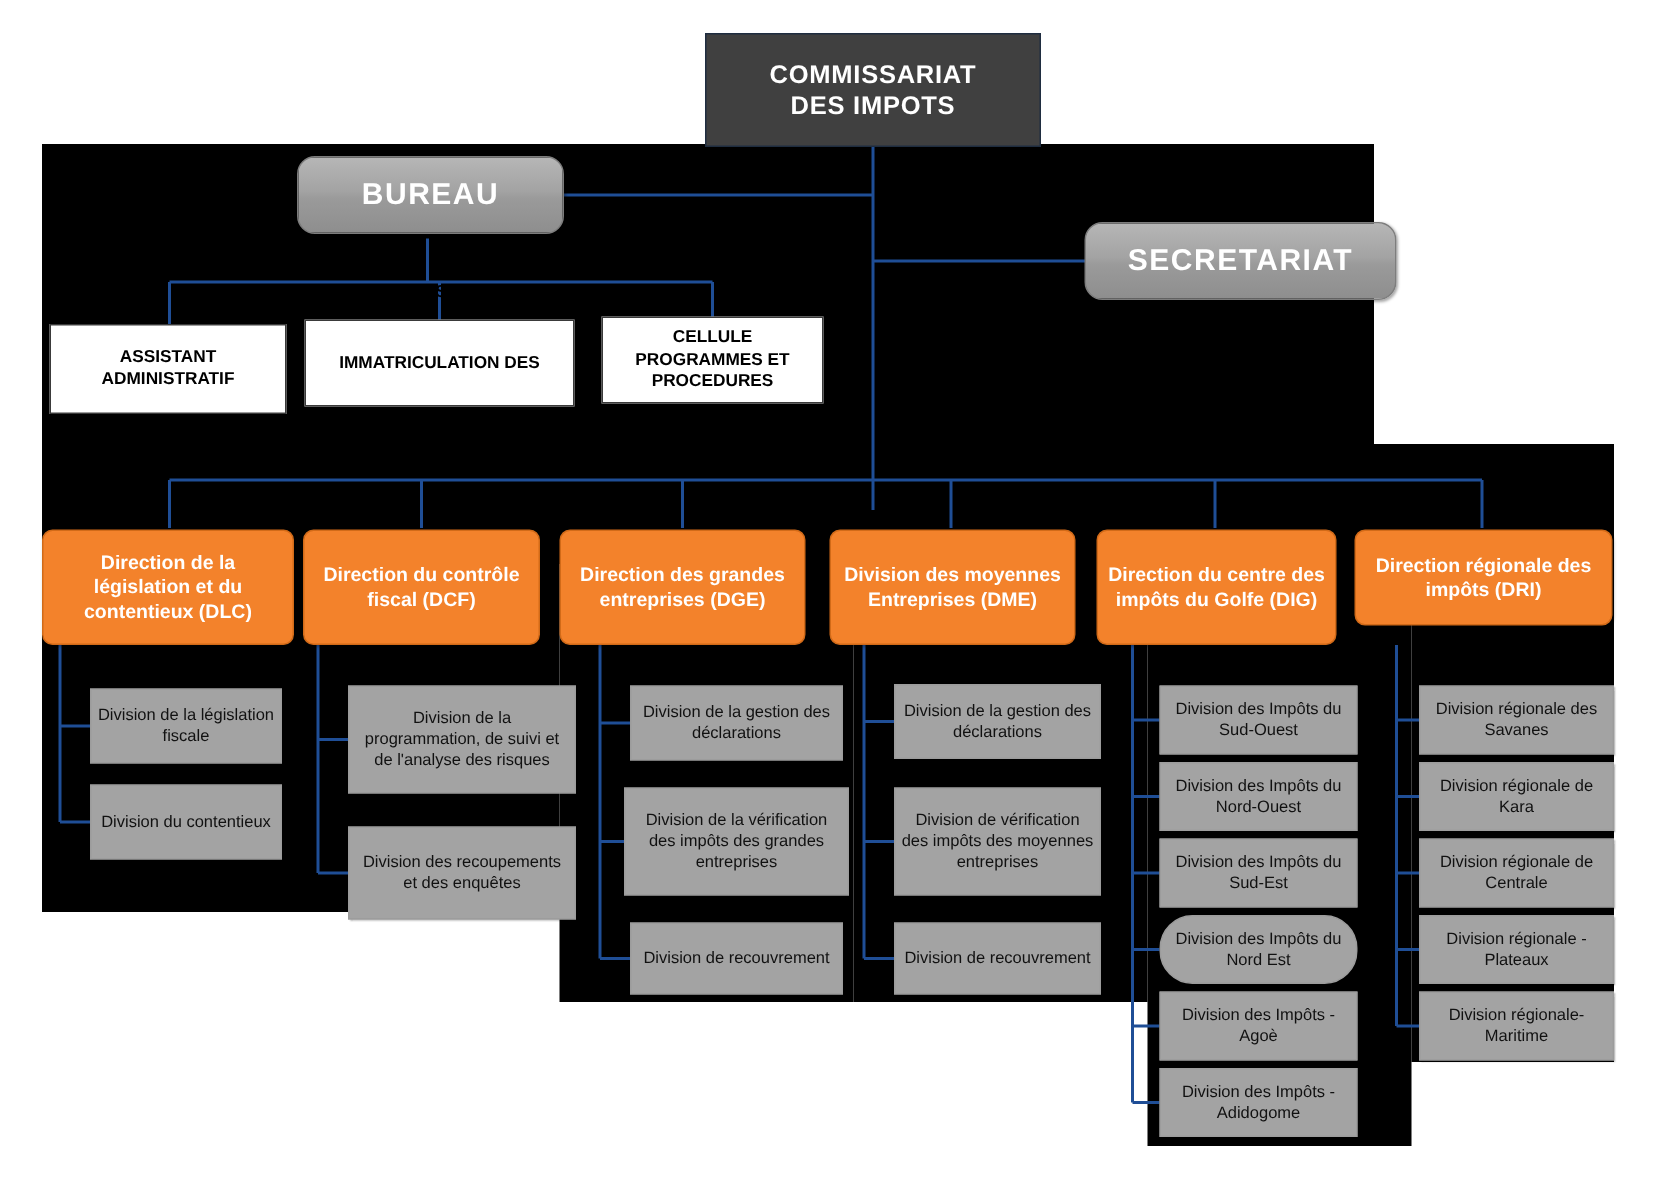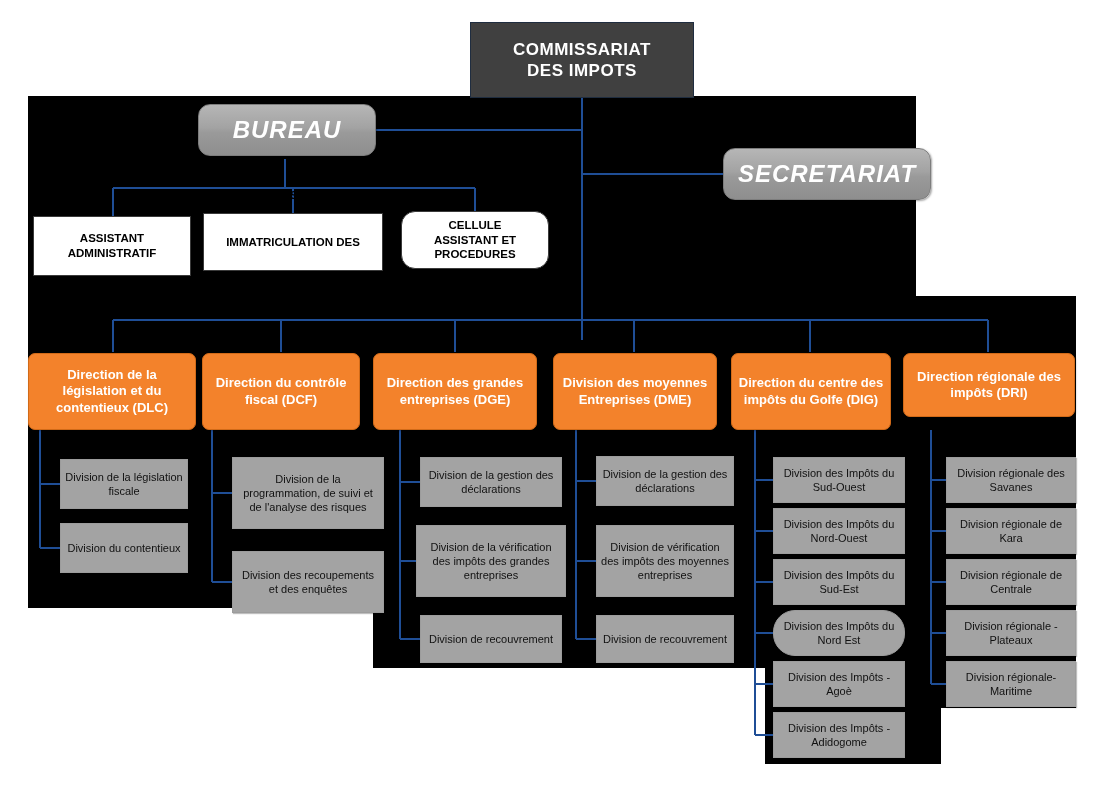--- a/index.html
+++ b/index.html
@@ -45,24 +45,23 @@
     letter-spacing: 0.5px;
     line-height: 1.25;
   }
   
   .n-grey {
     background: linear-gradient(to bottom, #b6b6b6 0%, #a3a3a3 45%, #9a9a9a 55%, #8e8e8e 100%);
     border: 1px solid #7d7d7d;
     border-radius: 12px;
     color: #ffffff;
     font-weight: bold;
-    font-size: 24px;
+    font-size: 20px;
     letter-spacing: 1px;
     box-shadow: 1px 1px 2px rgba(0,0,0,.35);
-    font-style: italic;
   }
   
   .n-white {
     background: #ffffff;
     border: 1px solid #3a3a3a;
     color: #000000;
     font-weight: bold;
     font-size: 11.5px;
     line-height: 1.3;
     padding: 2px 4px;
@@ -179,23 +178,23 @@
     <span>ASSISTANT</span>
     <span>ADMINISTRATIF</span>
   </div>
 
   <div class="node n-white" style="left:203px; top:213px; width:180px; height:58px; flex-direction:column;gap:32px;">
     <span>DIVISION</span>
     <span>IMMATRICULATION DES</span>
     <span>CONTRIBUABLES</span>
   </div>
 
-  <div class="node n-white" style="left:401px; top:211px; width:148px; height:58px; flex-direction:column;border-radius:14px;">
+  <div class="node n-white" style="left:401px; top:211px; width:148px; height:58px; flex-direction:column;">
     <span>CELLULE</span>
-    <span>ASSISTANT ET</span>
+    <span>PROGRAMMES ET</span>
     <span>PROCEDURES</span>
   </div>
 
   <div class="node n-orange" style="left:28px; top:353px; width:168px; height:77px;">
     <span>Direction de la législation et du contentieux (DLC)</span>
   </div>
   <div class="node n-orange" style="left:202px; top:353px; width:158px; height:77px;">
     <span>Direction du contrôle fiscal (DCF)</span>
   </div>
   <div class="node n-orange" style="left:373px; top:353px; width:164px; height:77px;">

